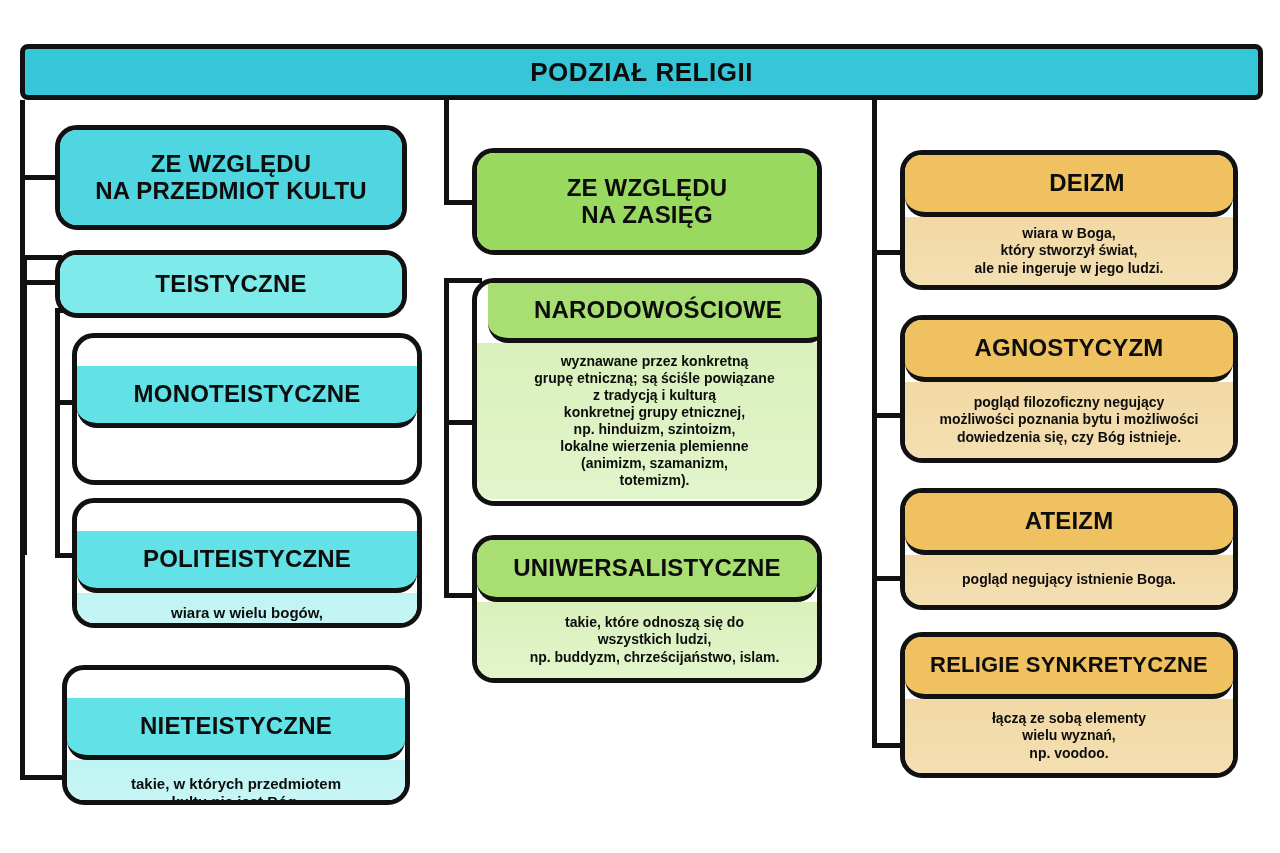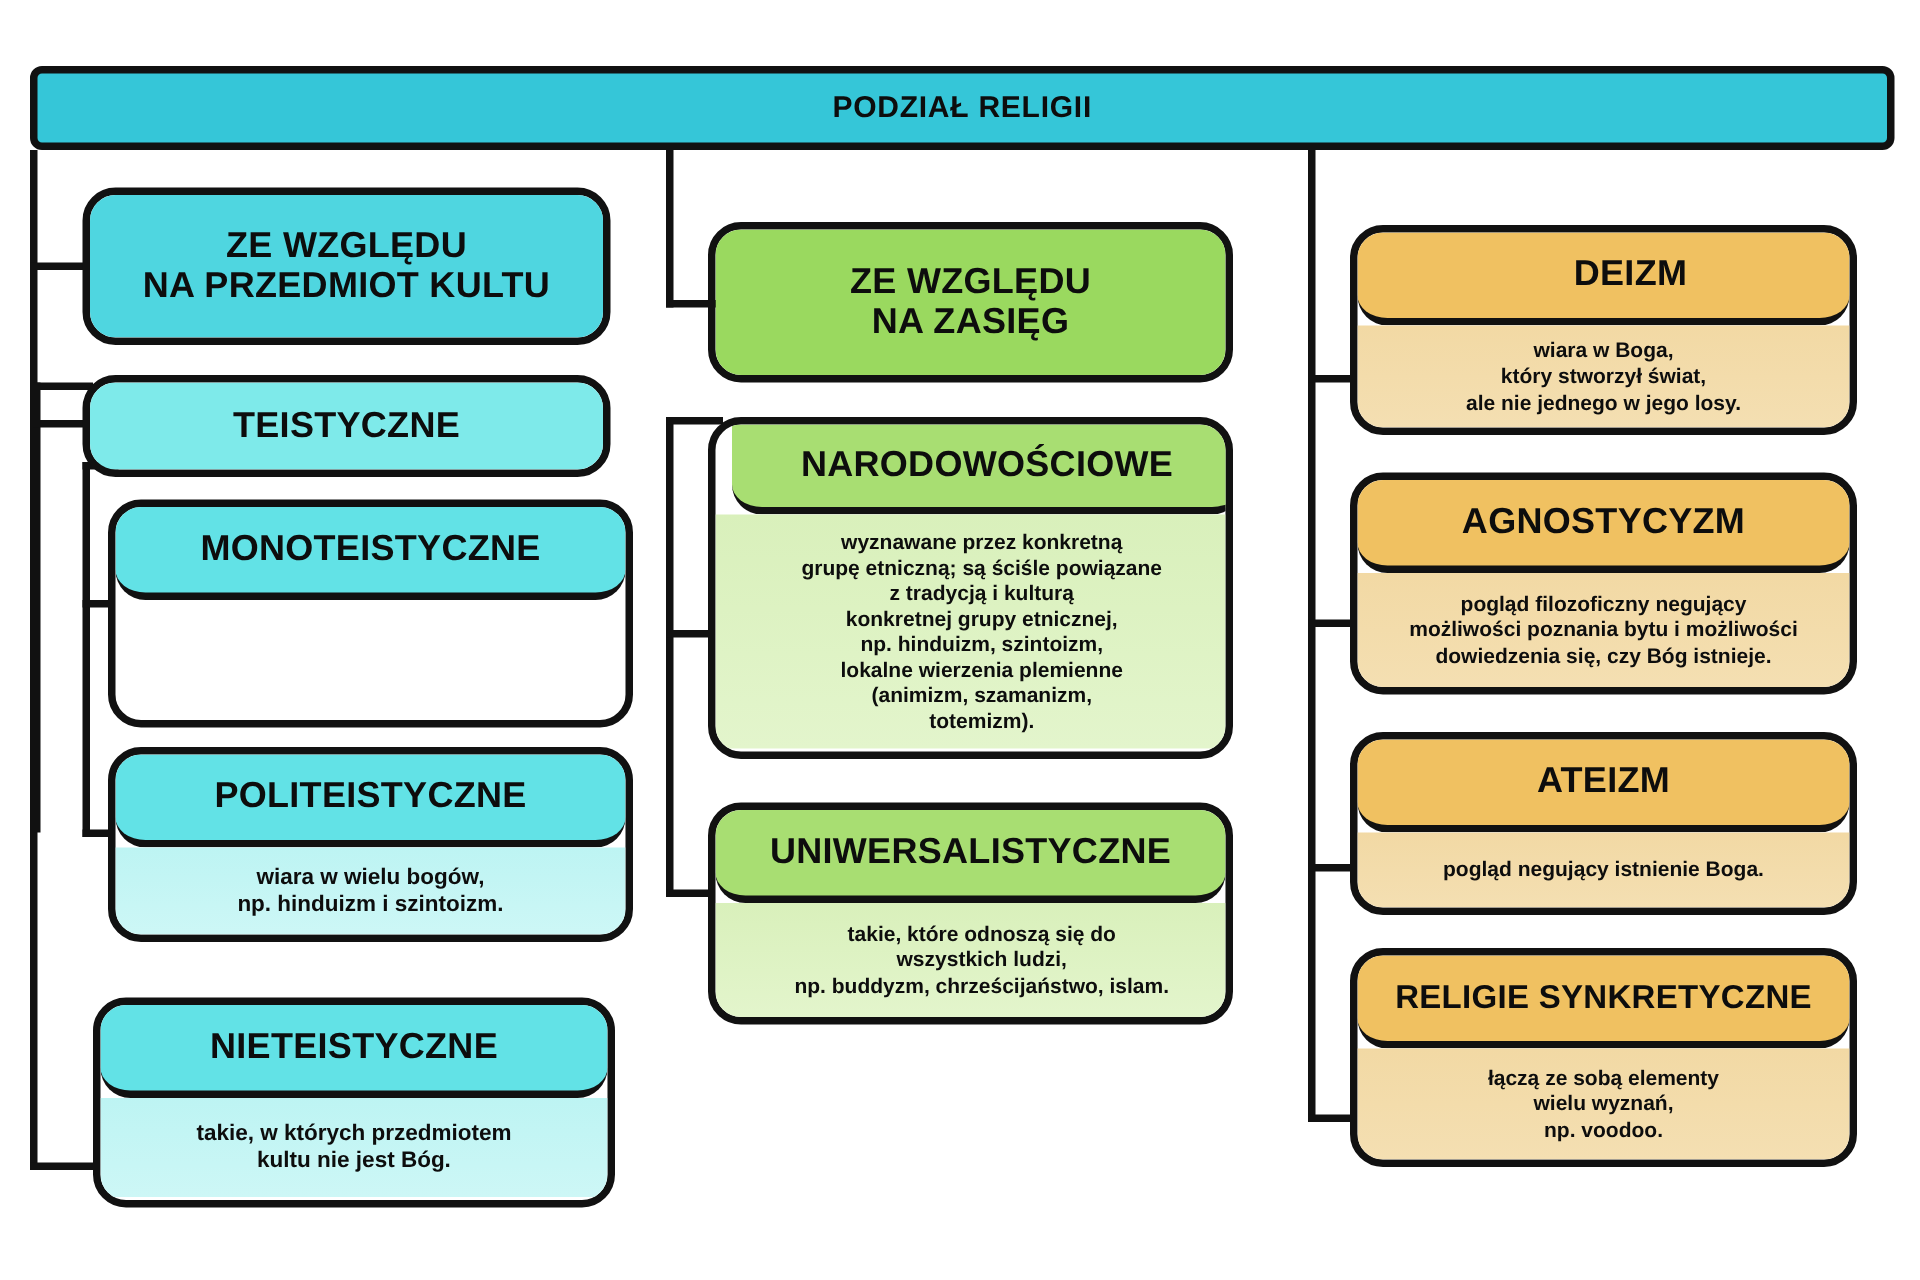--- a/index.html
+++ b/index.html
@@ -62,27 +62,27 @@
 
   
   #title-bar{
     position:absolute;
     left:20px; top:44px; width:1243px; height:56px;
     background:#35c6d8;
     border:5px solid #111111;
     border-radius:8px;
     box-sizing:border-box;
     display:flex;align-items:center;justify-content:center;
-    font-size:20px;font-weight:bold;color:#0d0d0d;letter-spacing:.5px;
+    font-size:26px;font-weight:bold;color:#0d0d0d;letter-spacing:.5px;
   }
 
   
   .teal-dark  .head{background:#4fd6e0;}
   .teal-light .head{background:#7eeaea;}
-  .teal-mid   .head{background:#62e2e6;}
+  .teal-mid   .head{background:#62e2e6;margin-top:28px;}
   .teal-body  .body{background:linear-gradient(#bdf4f3,#cdf7f6);}
 
   
   .green-head .head{background:#9ad95f;}
   .green-mid  .head{background:#a8de72;}
   .green-body .body{background:linear-gradient(#d9f0bb,#e3f5cc);padding-left:25px;}
 
   
   .orange-head .head{background:#f0c161;}
   .orange-body .body{background:linear-gradient(#f2d9a4,#f4dfb2);}
@@ -171,21 +171,21 @@
     <div class="head fs24" style="height: 62px; white-space: pre-line;">UNIWERSALISTYCZNE</div>
     <div class="body fs14" style="height: 76px; white-space: pre-line;">takie, które odnoszą się do
 wszystkich ludzi,
 np. buddyzm, chrześcijaństwo, islam.</div>
   </div>
 
   <div class="node split orange-head orange-body" style="left:900px;top:150px;width:338px;height:140px;">
     <div class="head fs24" style="height: 62px; white-space: pre-line; padding-left: 36px;">DEIZM</div>
     <div class="body fs14" style="height: 68px; white-space: pre-line;">wiara w Boga,
 który stworzył świat,
-ale nie jednego w jego losy.</div>
+ale nie ingeruje w jego ludzi.</div>
   </div>
 
   <div class="node split orange-head orange-body" style="left:900px;top:315px;width:338px;height:148px;">
     <div class="head fs24" style="height: 62px; white-space: pre-line;">AGNOSTYCYZM</div>
     <div class="body fs14" style="height: 76px; white-space: pre-line;">pogląd filozoficzny negujący
 możliwości poznania bytu i możliwości
 dowiedzenia się, czy Bóg istnieje.</div>
   </div>
 
   <div class="node split orange-head orange-body" style="left:900px;top:488px;width:338px;height:122px;">

